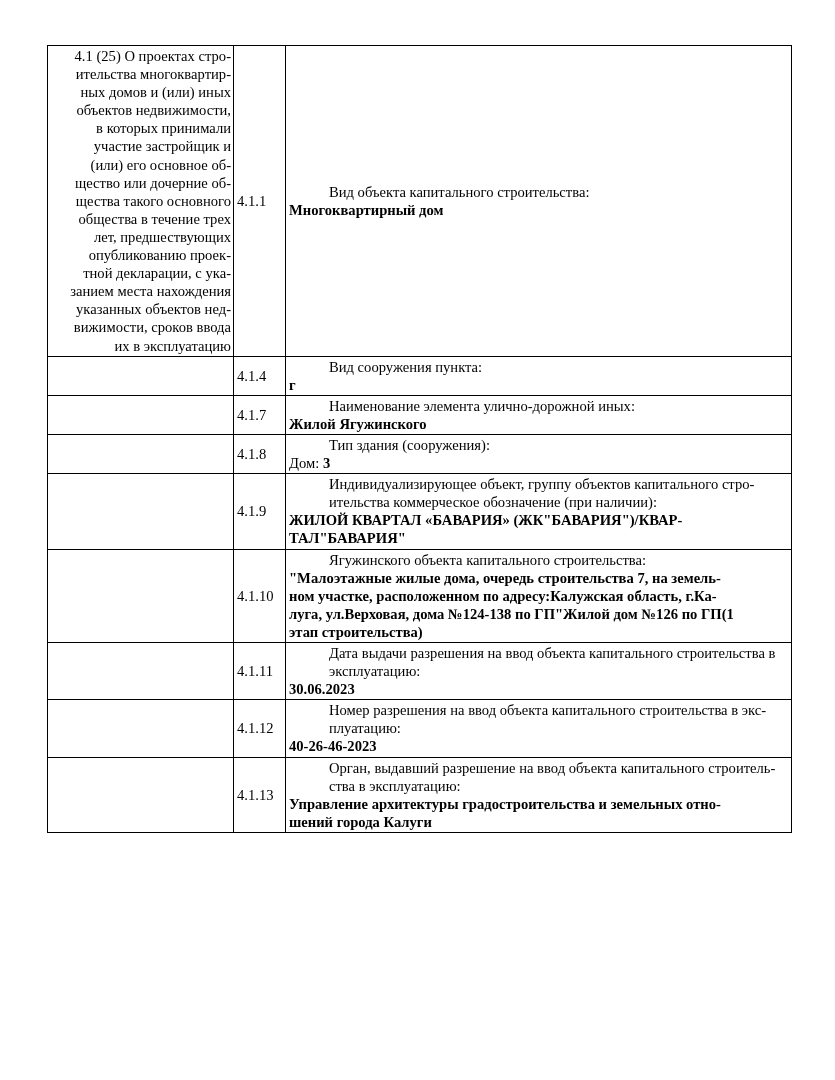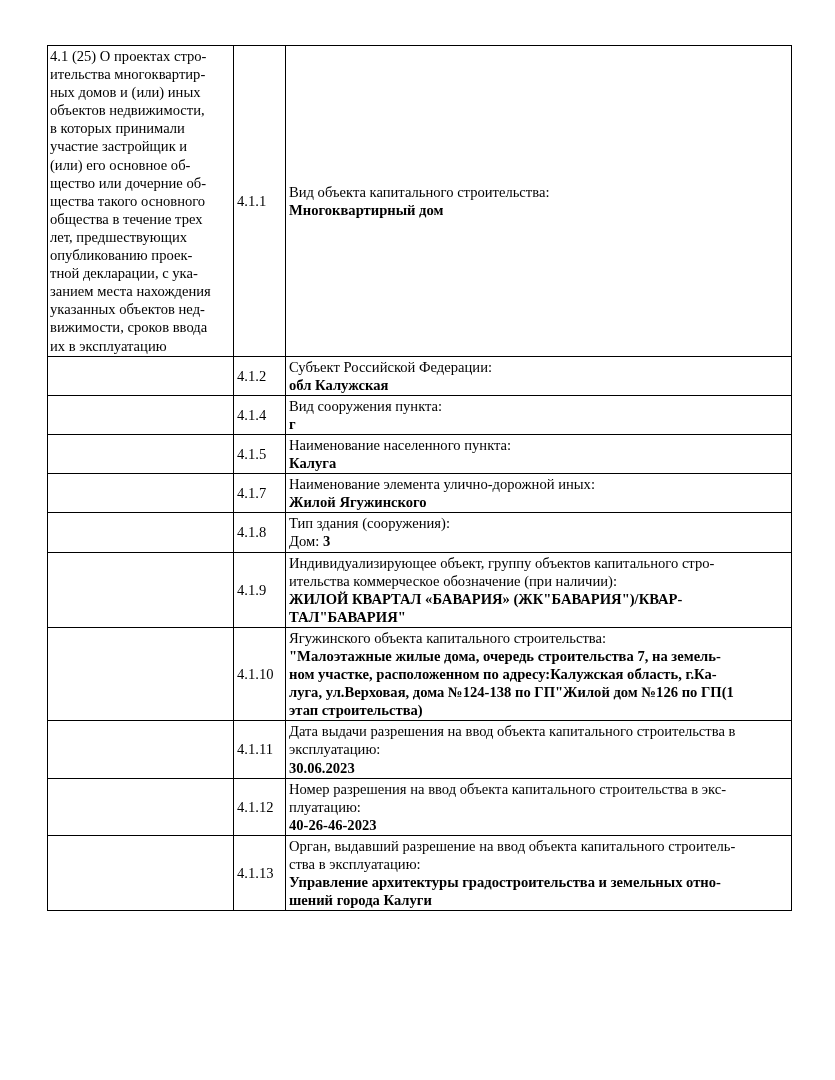--- a/index.html
+++ b/index.html
@@ -20,30 +20,32 @@
     border: 1px solid #000000;
     font-size: 14.6px;
     line-height: 1.24;
     padding: 1px 3px;
     vertical-align: middle;
     overflow: hidden;
   }
   td.c-desc {
     vertical-align: top;
     padding: 1px 2px;
+    text-align: right;
   }
   .desc-text {
     white-space: pre-line;
   }
   .num-text {
     white-space: nowrap;
   }
   .field-label {
     display: block;
     white-space: pre-line;
+    margin-left: 40px;
   }
   .field-value {
     display: block;
     white-space: pre-line;
     font-weight: bold;
   }
   .value-prefix {
     font-weight: normal;
     white-space: normal;
     margin-top: 24px;
@@ -85,53 +87,33 @@
       </td>
       <td class="c-num">
         <span class="num-text">4.1.1</span>
       </td>
       <td class="c-val">
         <span class="field-label">Вид объекта капитального строительства:</span>
         <span class="field-value">Многоквартирный дом</span>
       </td>
     </tr>
 
-    <tr>
-      <td class="c-desc"></td>
-      <td class="c-num">
-        <span class="num-text">4.1.2</span>
-      </td>
-      <td class="c-val">
-        <span class="field-label">Субъект Российской Федерации:</span>
-        <span class="field-value">обл Калужская</span>
-      </td>
-    </tr>
 
 
     <tr>
       <td class="c-desc"></td>
       <td class="c-num">
         <span class="num-text">4.1.4</span>
       </td>
       <td class="c-val">
         <span class="field-label">Вид сооружения пункта:</span>
         <span class="field-value">г</span>
       </td>
     </tr>
 
-    <tr>
-      <td class="c-desc"></td>
-      <td class="c-num">
-        <span class="num-text">4.1.5</span>
-      </td>
-      <td class="c-val">
-        <span class="field-label">Наименование населенного пункта:</span>
-        <span class="field-value">Калуга</span>
-      </td>
-    </tr>
 
 
     <tr>
       <td class="c-desc"></td>
       <td class="c-num">
         <span class="num-text">4.1.7</span>
       </td>
       <td class="c-val">
         <span class="field-label">Наименование элемента улично-дорожной иных:</span>
         <span class="field-value">Жилой Ягужинского</span>

